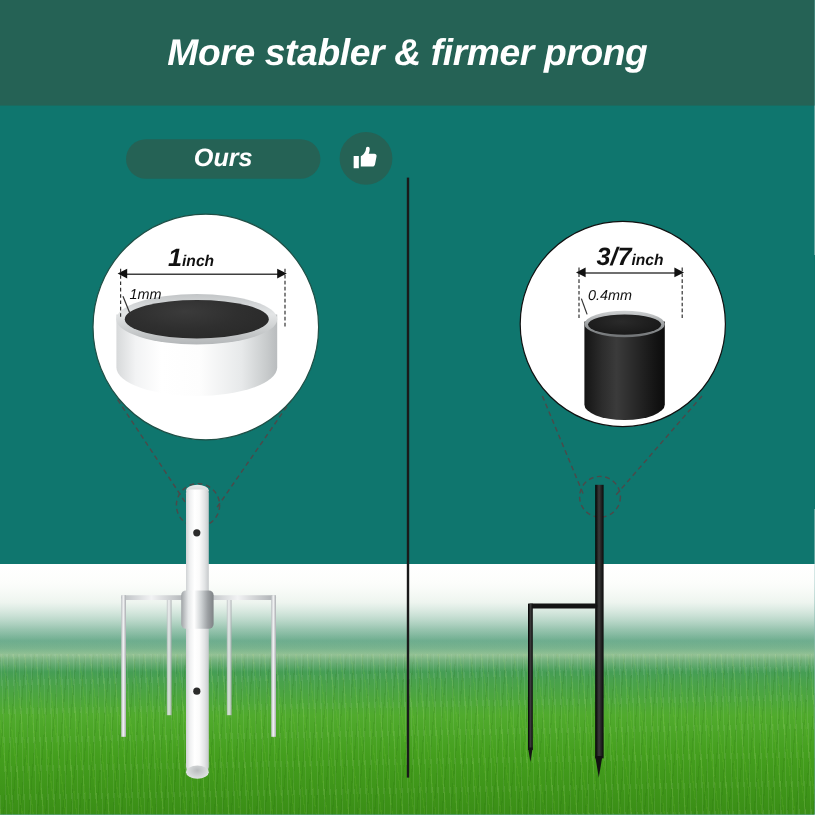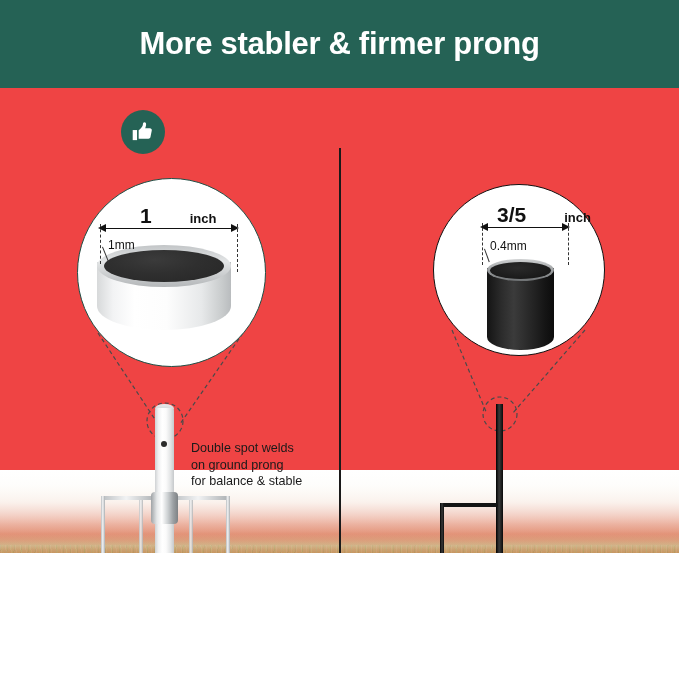--- a/index.html
+++ b/index.html
@@ -6,23 +6,24 @@
     margin: 0;
     padding: 0;
     background: #ffffff;
   }
   body {
     font-family: "Liberation Sans", sans-serif;
   }
   #infographic {
     position: relative;
     width: 679px;
-    height: 553px;
+    height: 679px;
     overflow: hidden;
-    background: #ef4444;
+    background: #0f766e;
+    font-style: italic;
   }
 
   
   .header-banner {
     position: absolute;
     left: 0; top: 0;
     width: 679px;
     height: 88px;
     background: #256255;
     display: flex;
@@ -221,21 +222,21 @@
   }
 
   
   .dim-label {
     position: absolute;
     white-space: nowrap;
     color: #111111;
     font-weight: bold;
   }
   .dim-num   { font-size: 21px; font-weight: bold; }
-  .dim-unit  { font-size: 13px; font-weight: bold; margin-left: 38px; }
+  .dim-unit  { font-size: 13px; font-weight: bold; }
   .wall-label {
     position: absolute;
     font-size: 12px;
     color: #111111;
     white-space: nowrap;
   }
   .dim-arrow-line {
     position: absolute;
     height: 1.4px;
     background: #111111;
@@ -370,21 +371,21 @@
   </div>
 
   <div class="grass-field"></div>
   <div class="grass-texture"></div>
   <div class="grass-horizon"></div>
   <div class="grass-haze"></div>
 
   <div class="center-divider"></div>
 
   <div class="badge-row ours">
-    <span class="badge-icon ours">
+    <span class="badge-pill ours">Ours</span><span class="badge-icon ours">
       <svg width="26" height="26" viewBox="0 0 24 24" aria-hidden="true">
         <path fill="#ffffff" d="M2.5 10.2h4v9.3h-4z"></path>
         <path fill="#ffffff" d="M8 10.4c1.6-1 3.1-2.6 3.7-4.3.3-.9.2-2 .6-2.6.5-.8 1.9-.7 2.3.2.5 1 .2 2.6-.2 3.7-.1.4-.3.8-.4 1.1h4.4c1.1 0 1.9.9 1.7 2l-1.2 6.1c-.2.9-1 1.6-1.9 1.6H8z"></path>
       </svg>
     </span>
   </div>
 
 
   <svg style="position:absolute; left:0; top:0; width:679px; height:679px; pointer-events:none;">
 
@@ -417,21 +418,21 @@
   <div class="tube-black-body"></div>
   <div class="tube-black-rim"></div>
   <div class="tube-black-hole"></div>
 
   <div class="dim-arrow-line" style="left:482px; top:227px; width:86px;"></div>
   <div class="dim-arrow-head left" style="left:480px; top:223px;"></div>
   <div class="dim-arrow-head right" style="left:562px; top:223px;"></div>
   <div class="dim-tick" style="left:482px; top:223px; height:42px;"></div>
   <div class="dim-tick" style="left:568px; top:223px; height:42px;"></div>
   <div class="dim-label" style="left:497px; top:203px;">
-    <span class="dim-num">3/5</span><span class="dim-unit">inch</span>
+    <span class="dim-num">3/7</span><span class="dim-unit">inch</span>
   </div>
   <div class="wall-leader" style="left:484px; top:249px; height:14px; transform:rotate(-20deg);"></div>
   <div class="wall-label" style="left:490px; top:239px;">0.4mm</div>
 
   <div class="post-white-cap"></div>
   <div class="post-white"></div>
   <div class="post-white-foot"></div>
 
   <div class="prong" style="left:101px; top:496px; width:56px; height:4px; border-radius:2px;"></div>
   <div class="prong" style="left:101px; top:496px; width:4px; height:118px;"></div>
@@ -439,25 +440,20 @@
   <div class="prong" style="left:172px; top:496px; width:58px; height:4px; border-radius:2px;"></div>
   <div class="prong" style="left:226px; top:496px; width:4px; height:118px;"></div>
 
   <div class="prong" style="left:139px; top:500px; width:4px; height:96px; opacity:0.85;"></div>
   <div class="prong" style="left:189px; top:500px; width:4px; height:96px; opacity:0.85;"></div>
 
   <div class="collar"></div>
   <div class="weld-dot" style="left:161px; top:441px;"></div>
   <div class="weld-dot" style="left:161px; top:573px;"></div>
 
-  <div class="annotation">
-    <div>Double spot welds</div>
-    <div>on ground prong</div>
-    <div>for balance &amp; stable</div>
-  </div>
 
   <div class="stake-black"></div>
   <div class="stake-tip"></div>
   <div class="stake-prong-h" style="left:440px; top:503px; width:58px;"></div>
   <div class="stake-prong-v" style="left:440px; top:503px; height:122px;"></div>
   <div class="stake-prong-tip" style="left:440px; top:623px;"></div>
 
 </div>
 
 </body></html>

